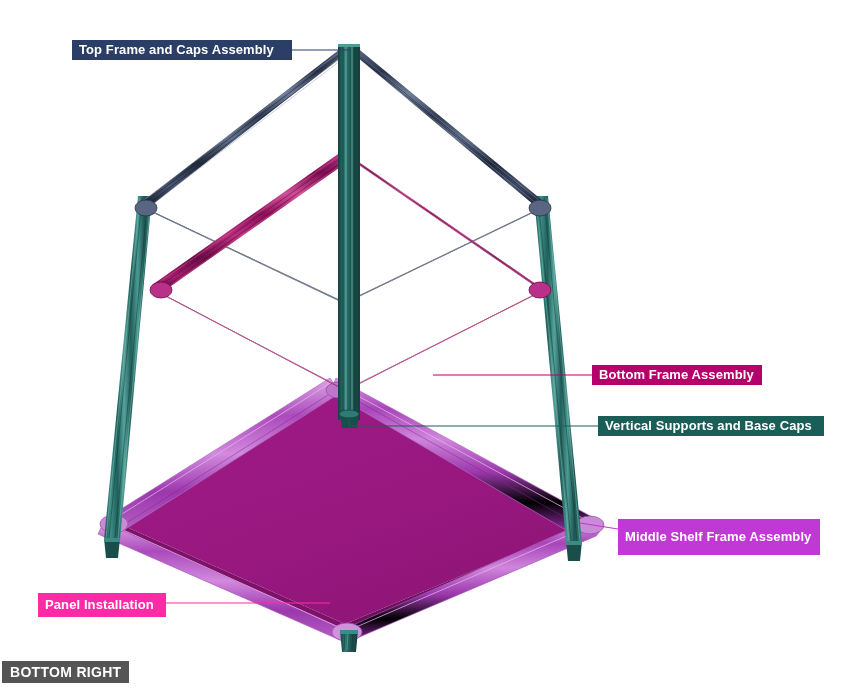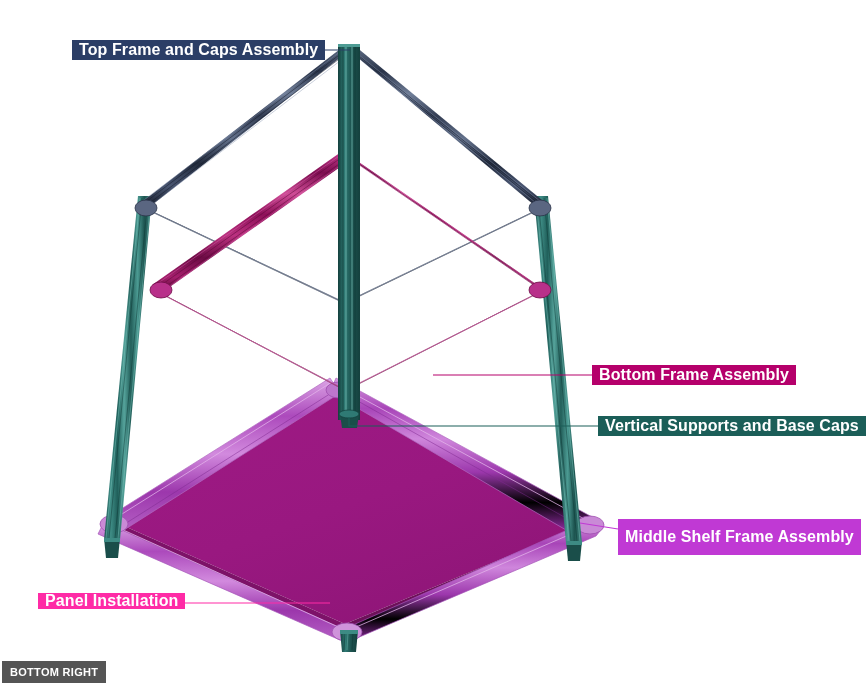--- a/index.html
+++ b/index.html
@@ -11,36 +11,36 @@
   }
   #stage{position:relative;width:866px;height:690px;background:#ffffff;}
   svg#scene{position:absolute;left:0;top:0;width:866px;height:690px;display:block;}
 
   .callout{
     position:absolute;
     display:flex;align-items:center;
     height:20px;
     padding:0 7px;
     color:#ffffff;
-    font-size:16px;
+    font-size:13px;
     font-weight:bold;
     letter-spacing:0.1px;
     white-space:nowrap;
     box-sizing:border-box;
     line-height:20px;
   }
   .badge-corner{
     position:absolute;
     left:2px;top:661px;
     height:22px;
     display:flex;align-items:center;
     padding:0 8px;
     background:#555555;
     color:#ffffff;
-    font-size:11px;
+    font-size:14px;
     font-weight:bold;
     letter-spacing:0.3px;
     box-sizing:border-box;
   }
 </style>
 </head>
 <body>
 
 <div id="stage">
 
@@ -312,17 +312,17 @@
       <path d="M598,426 L349,426 L349,417" stroke="#1b5e58"></path>
       <path d="M618,529 L580,523" stroke="#c039d4"></path>
       <path d="M166,603 L330,603" stroke="#ff2ba6"></path>
     </g>
   </svg>
 
   <div class="callout" style="left: 72px; top: 40px; min-width: 220px; height: 20px; background: rgb(43, 62, 102); color: rgb(255, 255, 255);">Top Frame and Caps Assembly</div>
   <div class="callout" style="left: 592px; top: 365px; min-width: 170px; height: 20px; background: rgb(181, 0, 107); color: rgb(255, 255, 255);">Bottom Frame Assembly</div>
   <div class="callout" style="left: 598px; top: 416px; min-width: 226px; height: 20px; background: rgb(27, 94, 88); color: rgb(255, 255, 255);">Vertical Supports and Base Caps</div>
   <div class="callout" style="left: 618px; top: 519px; min-width: 202px; height: 36px; background: rgb(192, 57, 212); color: rgb(255, 255, 255);">Middle Shelf Frame Assembly</div>
-  <div class="callout" style="left: 38px; top: 593px; min-width: 128px; height: 16px; background: rgb(255, 43, 166); color: rgb(255, 255, 255);">Panel Installation</div>
+  <div class="callout" style="left: 38px; top: 593px; min-width: 128px; height: 24px; background: rgb(255, 43, 166); color: rgb(255, 255, 255);">Panel Installation</div>
 
   <div class="badge-corner">BOTTOM RIGHT</div>
 
 </div>
 
 </body></html>

